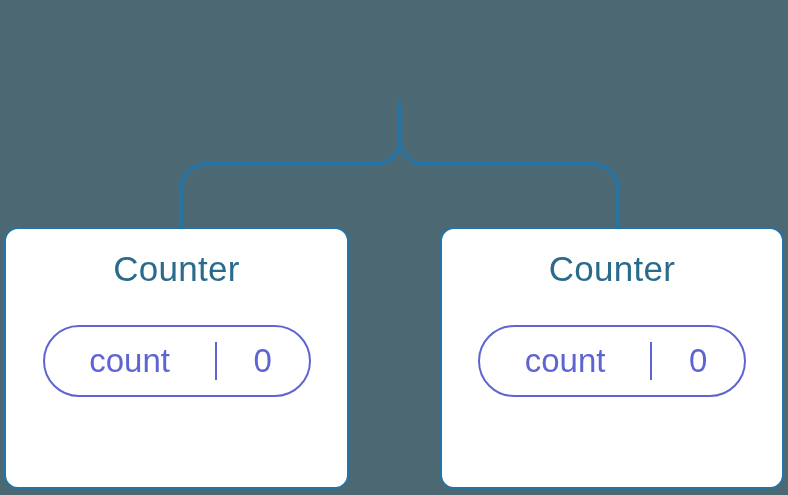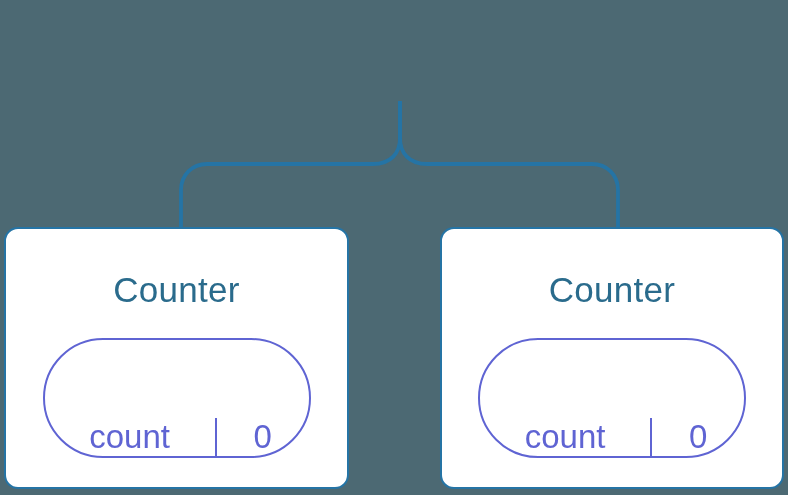--- a/index.html
+++ b/index.html
@@ -56,41 +56,41 @@
   .card {
     position: absolute;
     top: 227px;
     height: 262px;
     background: var(--node-fill);
     border: 2px solid var(--accent-blue);
     border-radius: 14px;
     display: flex;
     flex-direction: column;
     align-items: center;
-    padding-top: 41px;
+    padding-top: 20px;
   }
   .card-left  { left: 4px;   width: 345px; }
   .card-right { left: 440px; width: 344px; }
 
   .card-title {
     font-size: 35px;
     line-height: 40px;
     font-weight: 500;
     color: var(--title-blue);
     letter-spacing: 0.3px;
   }
 
   .state-pill {
-    margin-top: 28px;
+    margin-top: 36px;
     width: 268px;
-    height: 120px;
+    height: 72px;
     border: 2px solid var(--state-purple);
     border-radius: 60px;
     display: flex;
-    align-items: flex-end;
+    align-items: center;
     overflow: hidden;
     background: var(--node-fill);
   }
   .state-key-cell {
     flex: 0 0 64.5%;
     display: flex;
     align-items: center;
     justify-content: center;
   }
   .state-value-cell {

